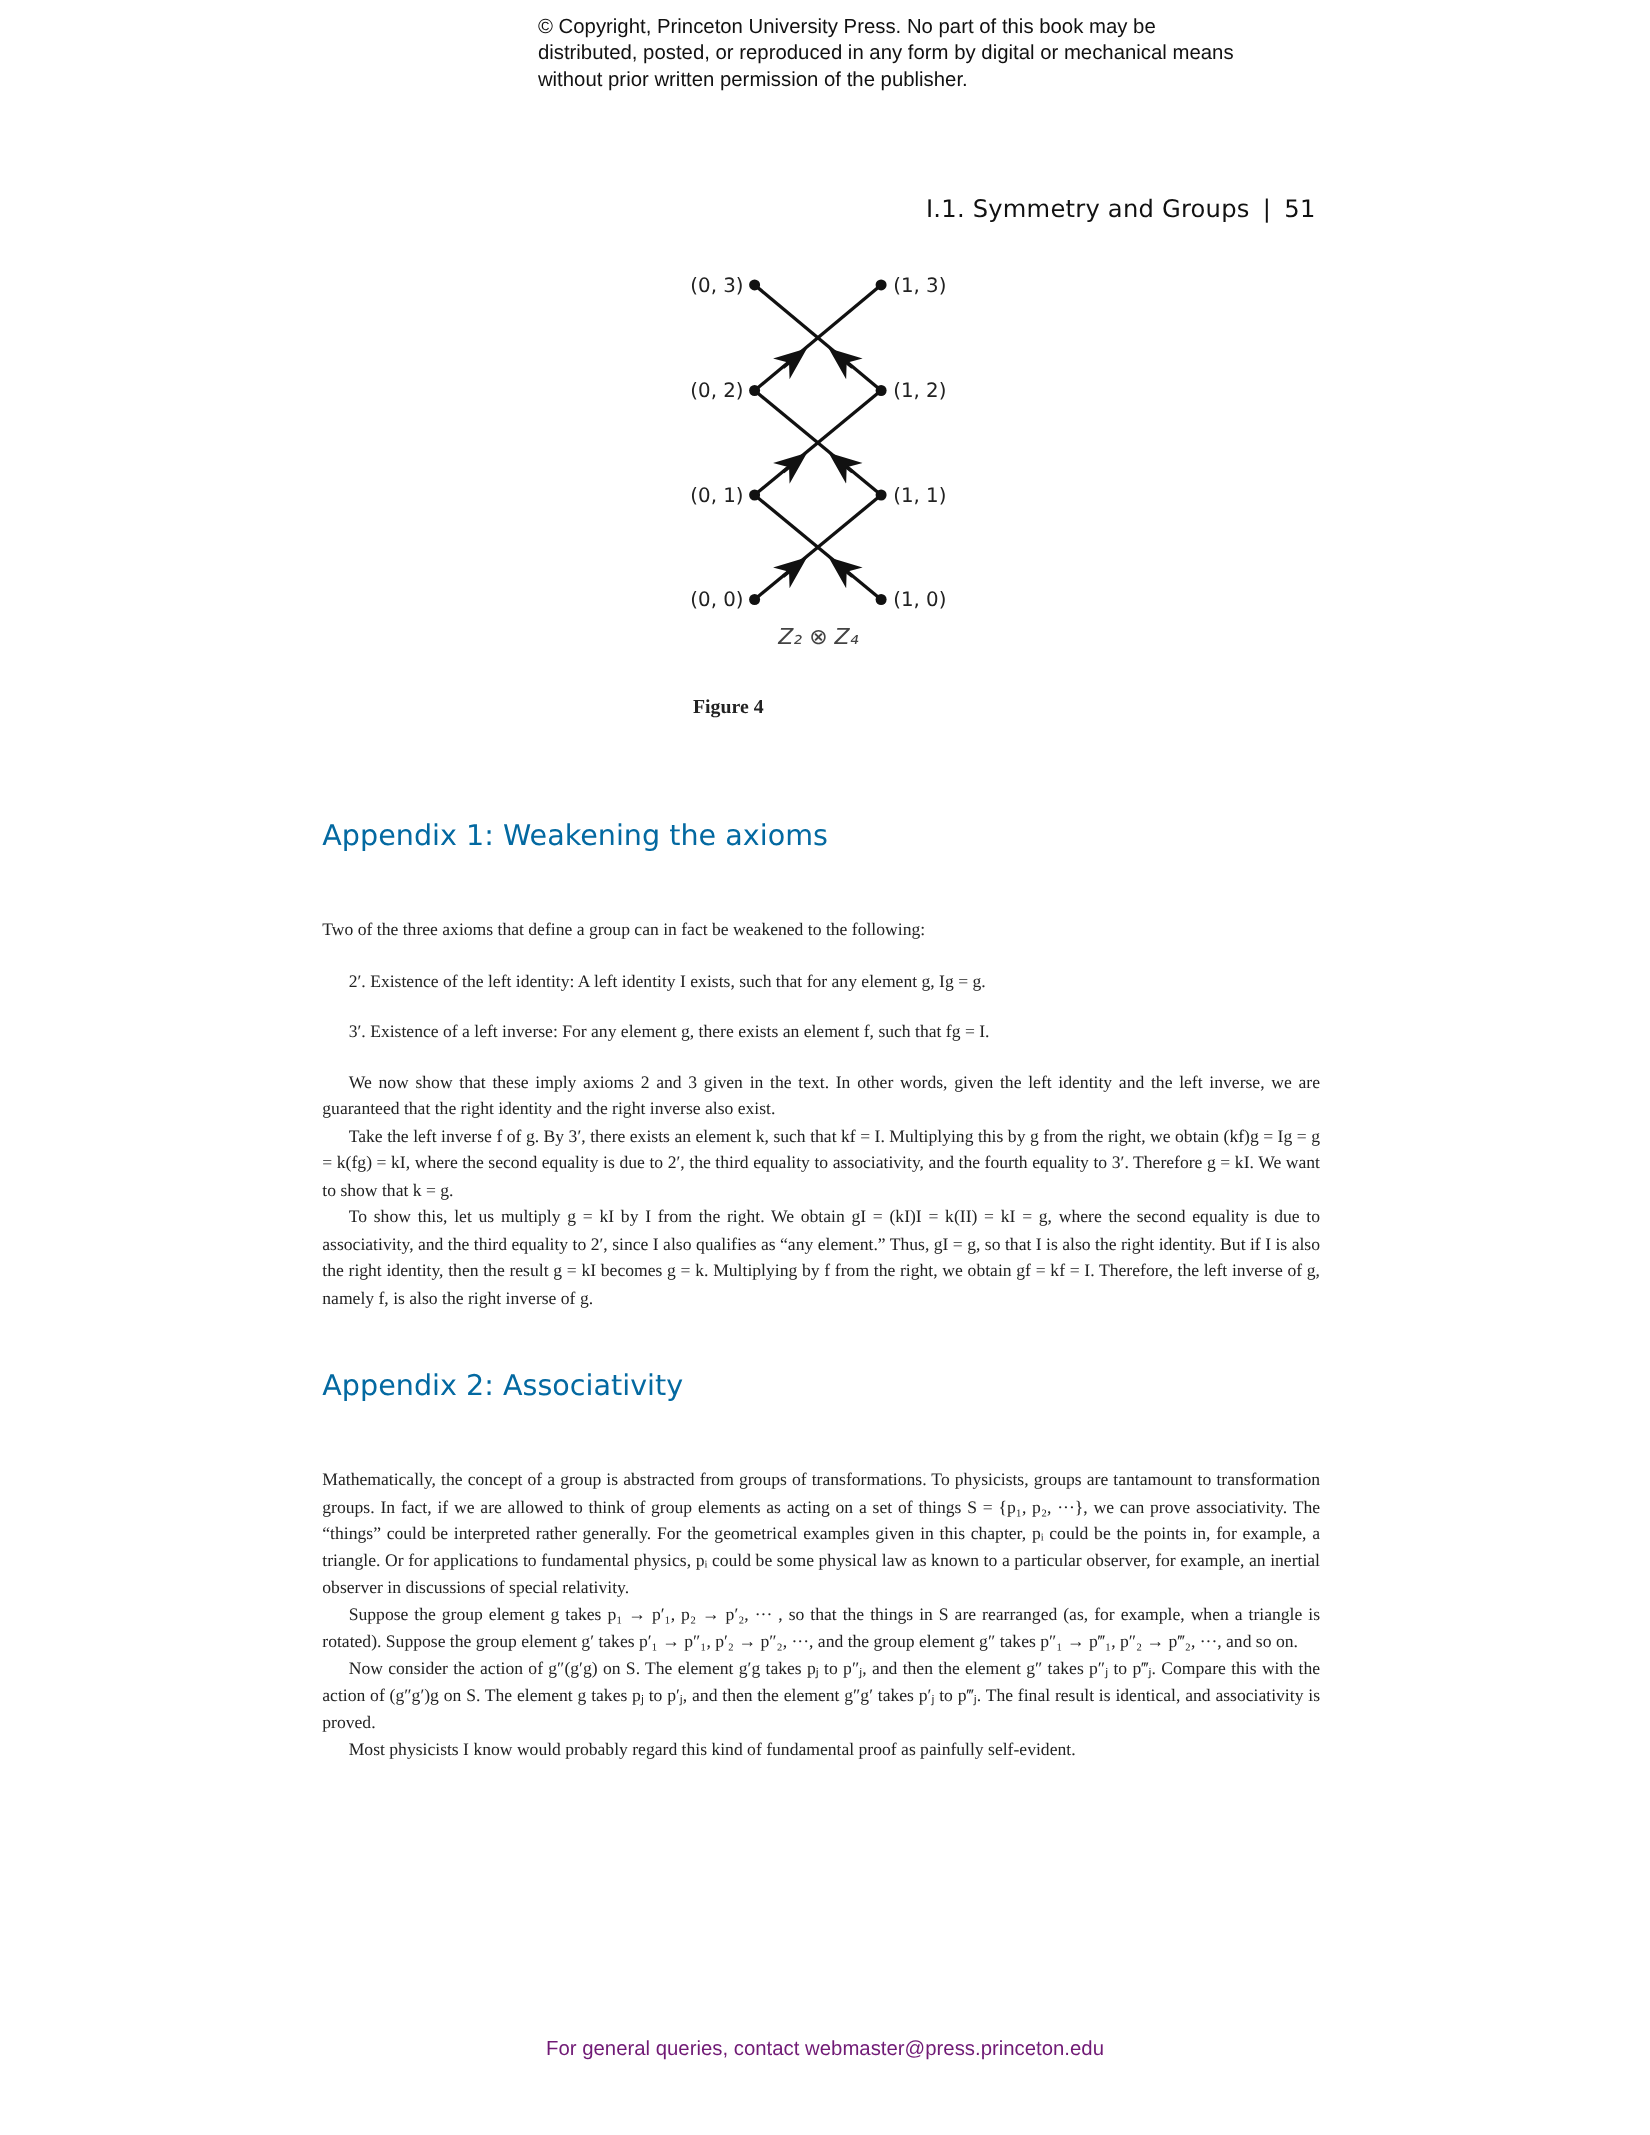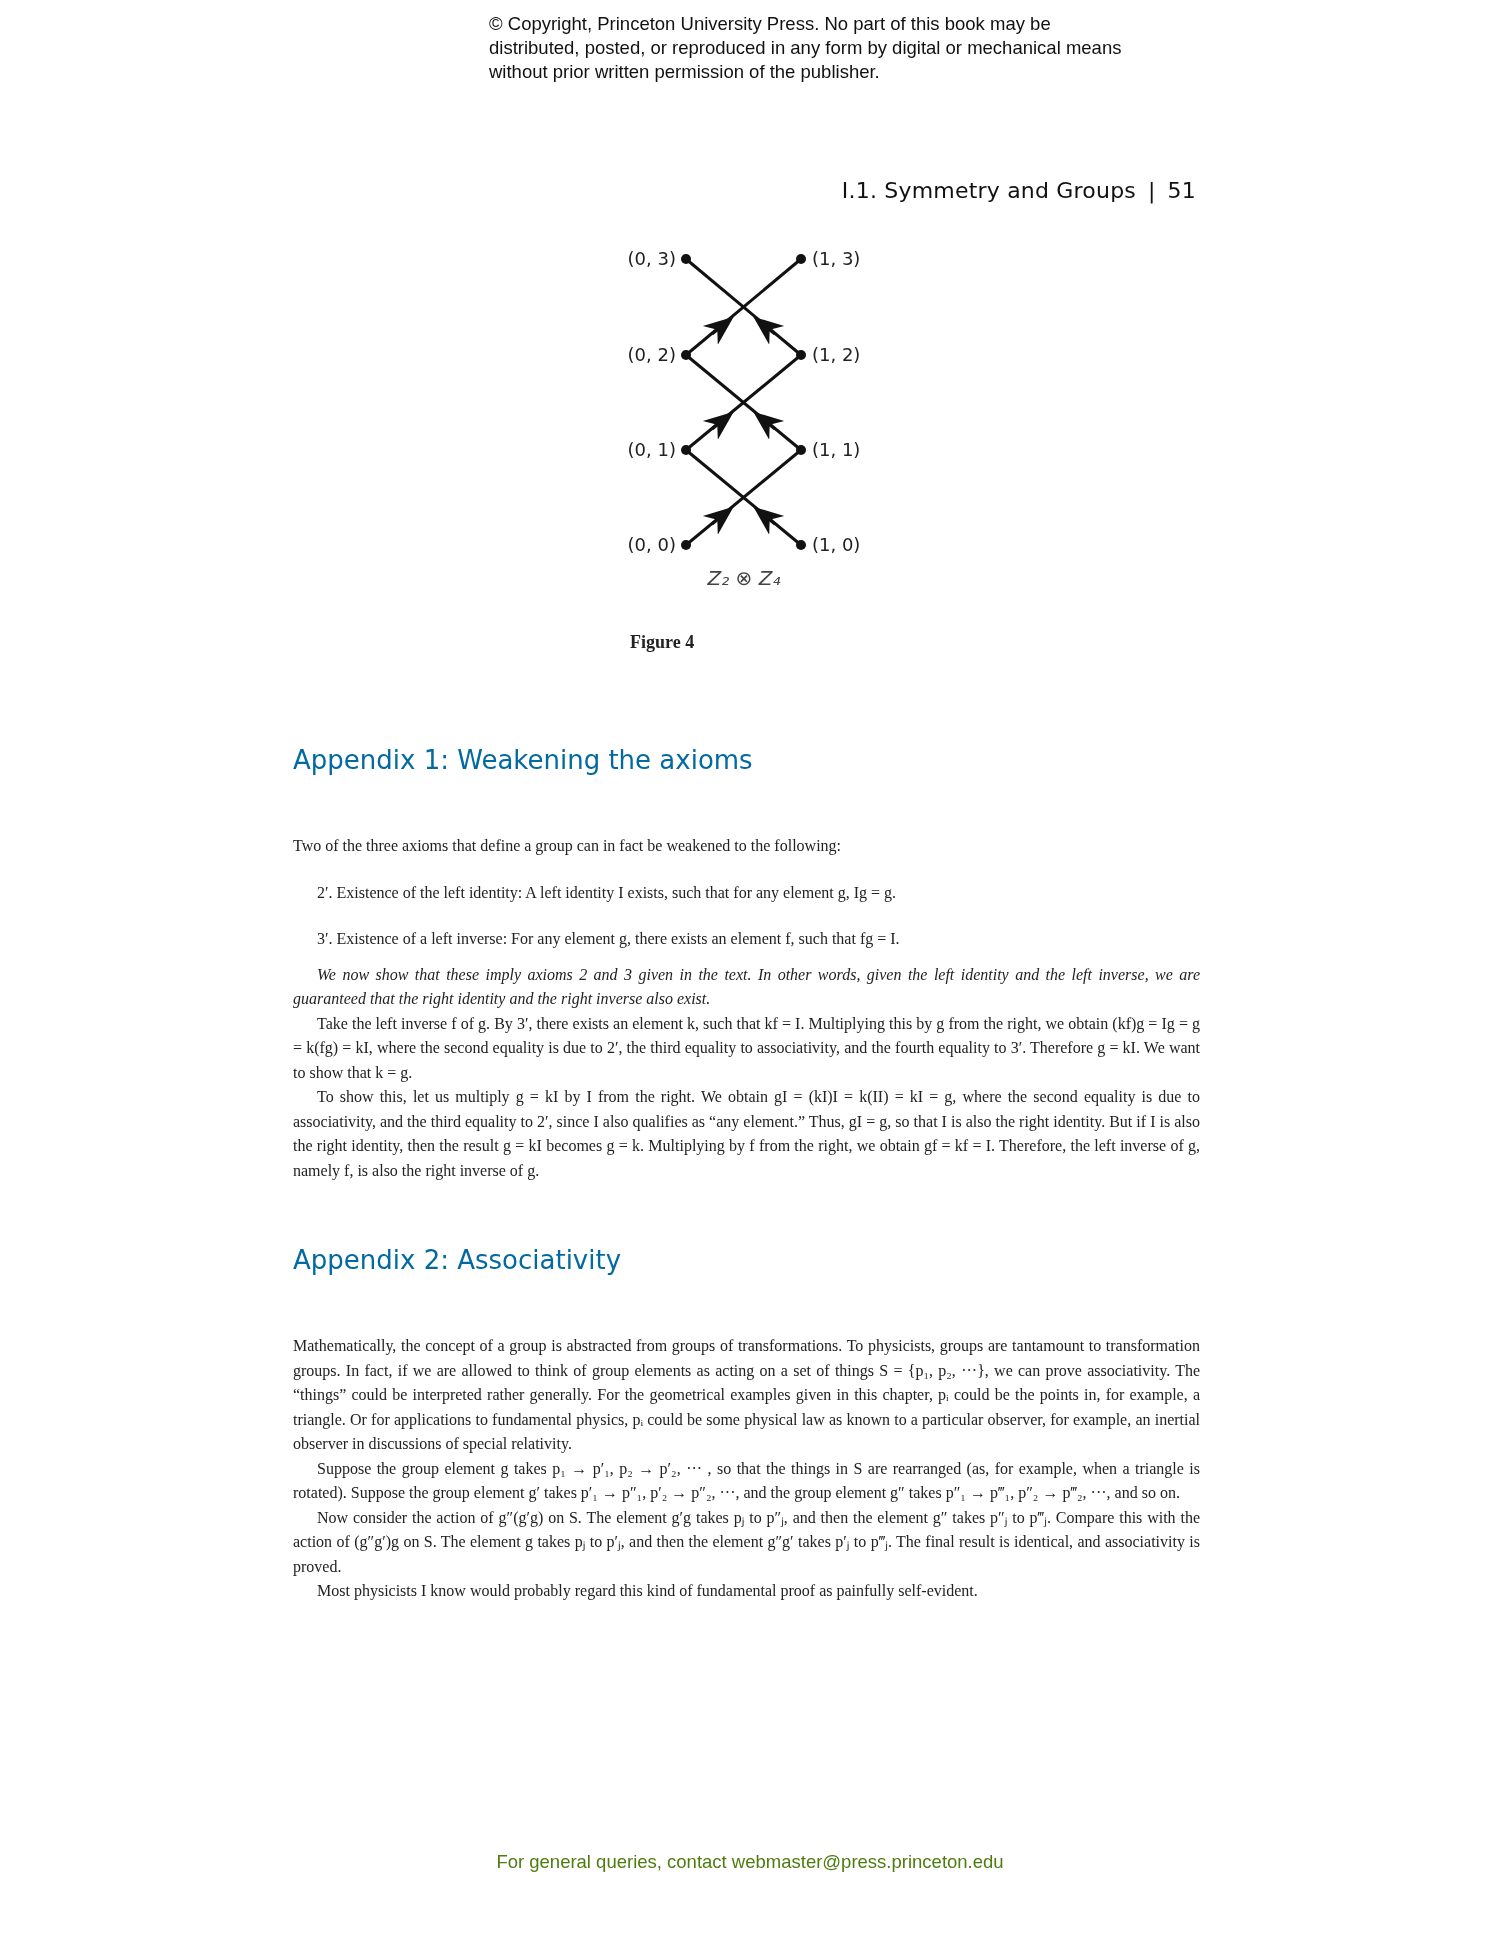--- a/index.html
+++ b/index.html
@@ -24,24 +24,24 @@
     font-family: "DejaVu Sans", sans-serif; font-size: 26px; color: #0369a1; font-weight: 500;
   }
   .body-text {
     position: absolute; left: 293px; width: 907px;
     font-family: "Liberation Serif", serif; font-size: 16px; line-height: 24.5px; color: #222;
     text-align: justify;
   }
   .body-text p { margin: 0; text-indent: 24px; }
   .body-text p.noindent { text-indent: 0; }
   .body-text p.axiom { text-indent: 0; padding-left: 24px; margin: 22px 0 0 0; }
-  .body-text p.gap { margin-top: 11px; font-style: italic; }
+  .body-text p.gap { margin-top: 21px; }
   .footer {
     position: absolute; left: 0; width: 1500px; top: 1851px; text-align: center;
-    font-family: "Liberation Sans", sans-serif; font-size: 18.5px; color: #4d7c0f;
+    font-family: "Liberation Sans", sans-serif; font-size: 18.5px; color: #701a75;
   }
 </style>
 </head>
 <body>
 
 <div class="copyright">© Copyright, Princeton University Press. No part of this book may be distributed, posted, or reproduced in any form by digital or mechanical means without prior written permission of the publisher.</div>
 
 <div class="running-head">
   <span>I.1. Symmetry and Groups</span><span class="sep">|</span><span>51</span>
 </div>

